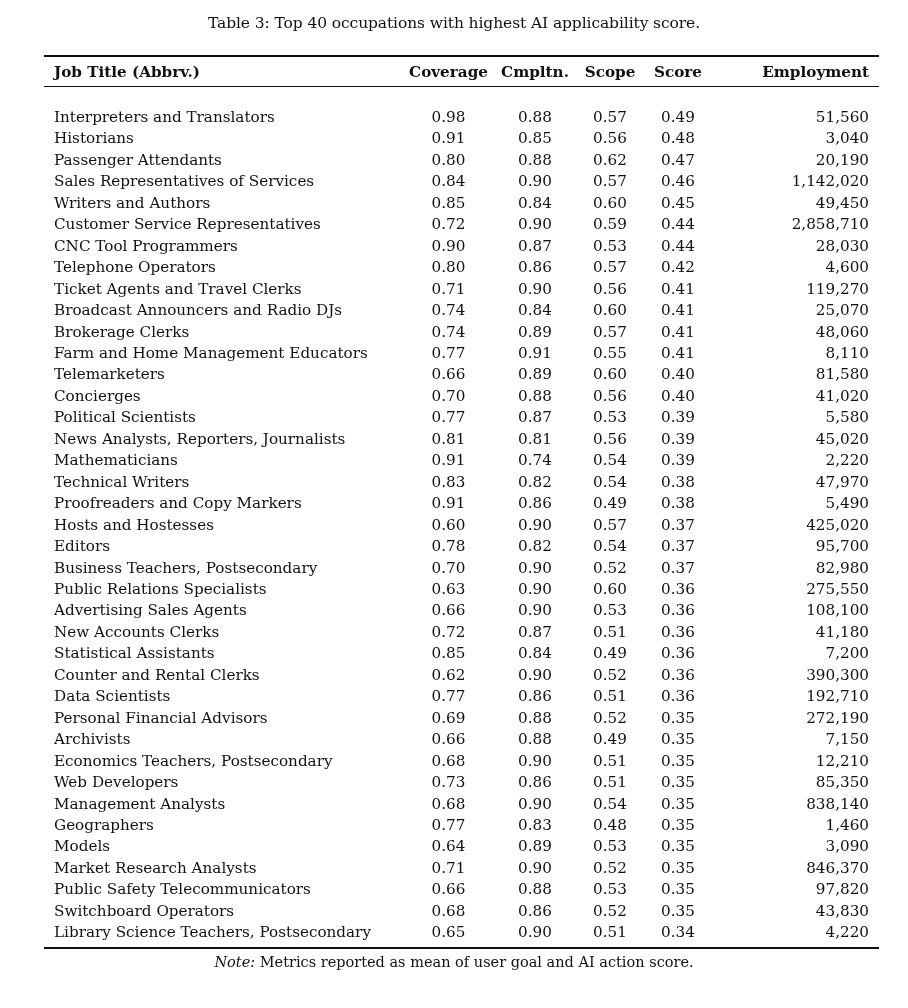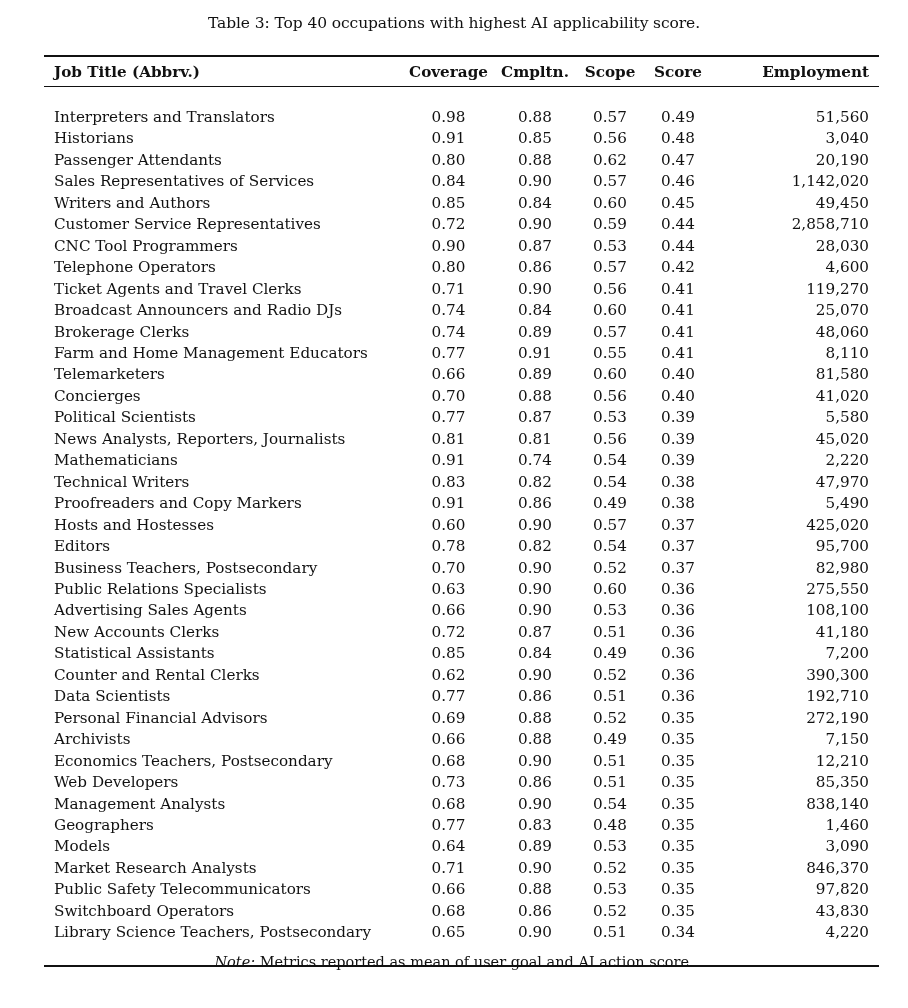--- a/index.html
+++ b/index.html
@@ -8,21 +8,21 @@
   .caption { position: absolute; top: 14px; left: 0; width: 908px; text-align: center;
              font-size: 15.5px; letter-spacing: -0.1px; }
   .tbl-wrap { position: absolute; left: 44px; top: 55px; width: 815px; }
   table { border-collapse: collapse; width: 815px; font-size: 15.2px; table-layout: fixed; }
   thead tr { border-top: 2px solid #111; border-bottom: 1.2px solid #111; }
   thead th { font-weight: bold; height: 29px; padding: 0; vertical-align: middle; white-space: nowrap; }
   tbody tr { height: 21.45px; }
   tbody td { padding: 0; line-height: 21.45px; white-space: nowrap; }
   tbody tr:first-child td { padding-top: 20px; }
   tbody tr:last-child { border-bottom: 2px solid #111; }
-  tbody tr:last-child td { padding-bottom: 21px; }
+  tbody tr:last-child td { padding-bottom: 3px; }
   .c-title { width: 350px; text-align: left; padding-left: 10px !important; margin-top: 27px; }
   .c-cov  { width: 89px; text-align: center; }
   .c-cmp  { width: 84px; text-align: center; }
   .c-scp  { width: 66px; text-align: center; }
   .c-scr  { width: 70px; text-align: center; }
   .c-emp  { width: 156px; text-align: right; padding-right: 10px !important; }
   th.c-title { text-align: left; }
   th.c-emp { text-align: right; }
   .note { position: absolute; top: 954px; left: 0; width: 908px; text-align: center; font-size: 14.5px; }
   .note em { font-style: italic; }

